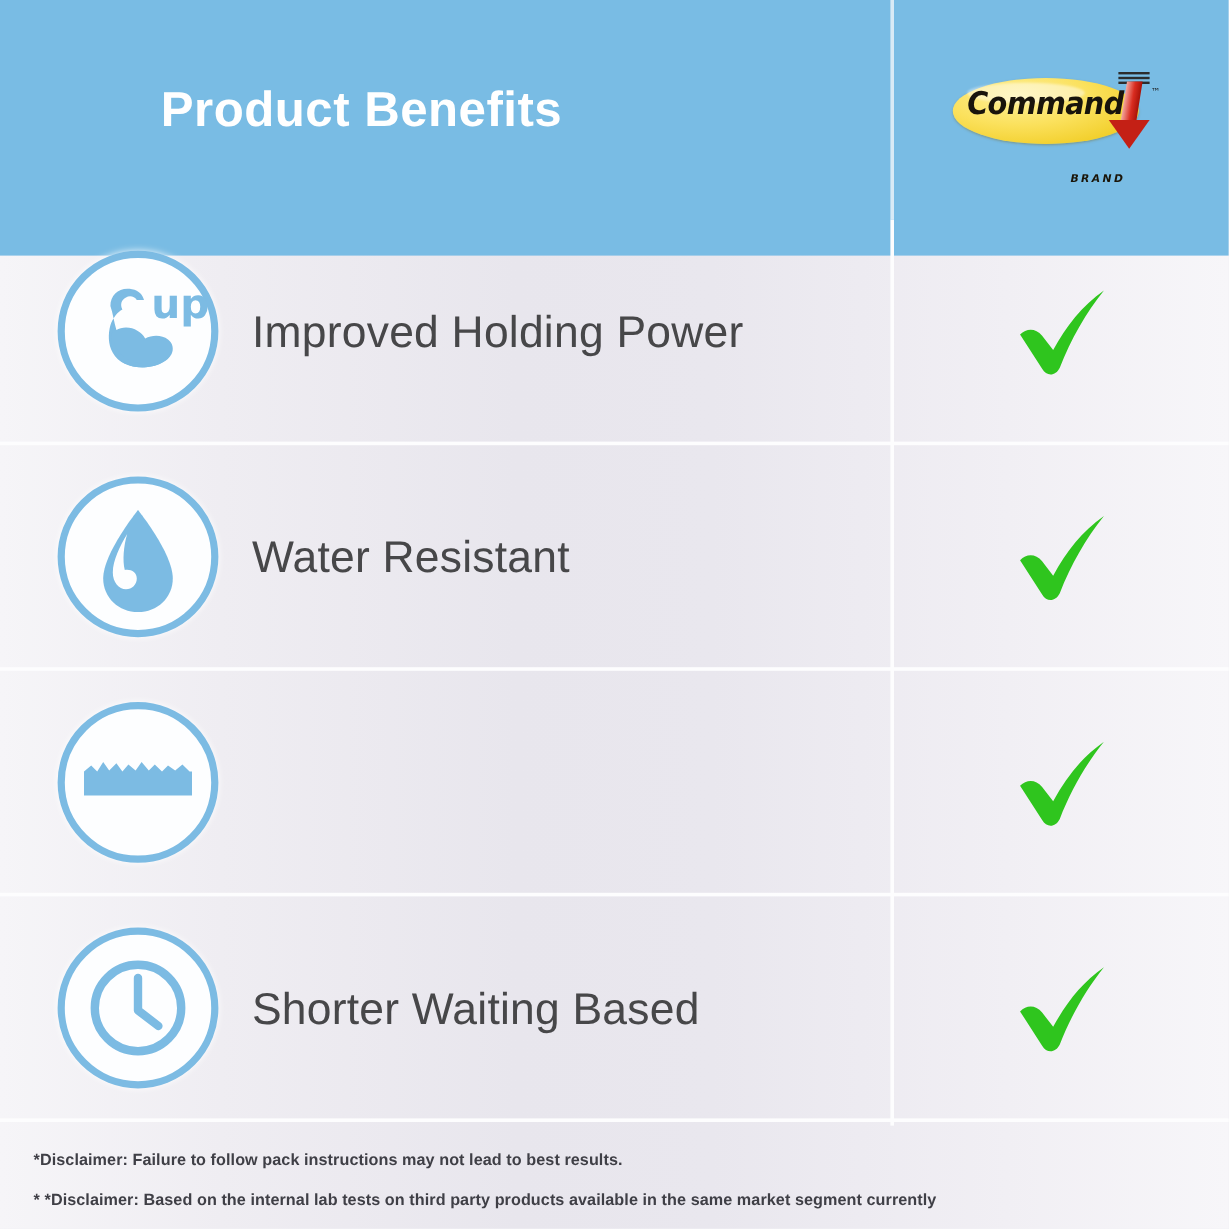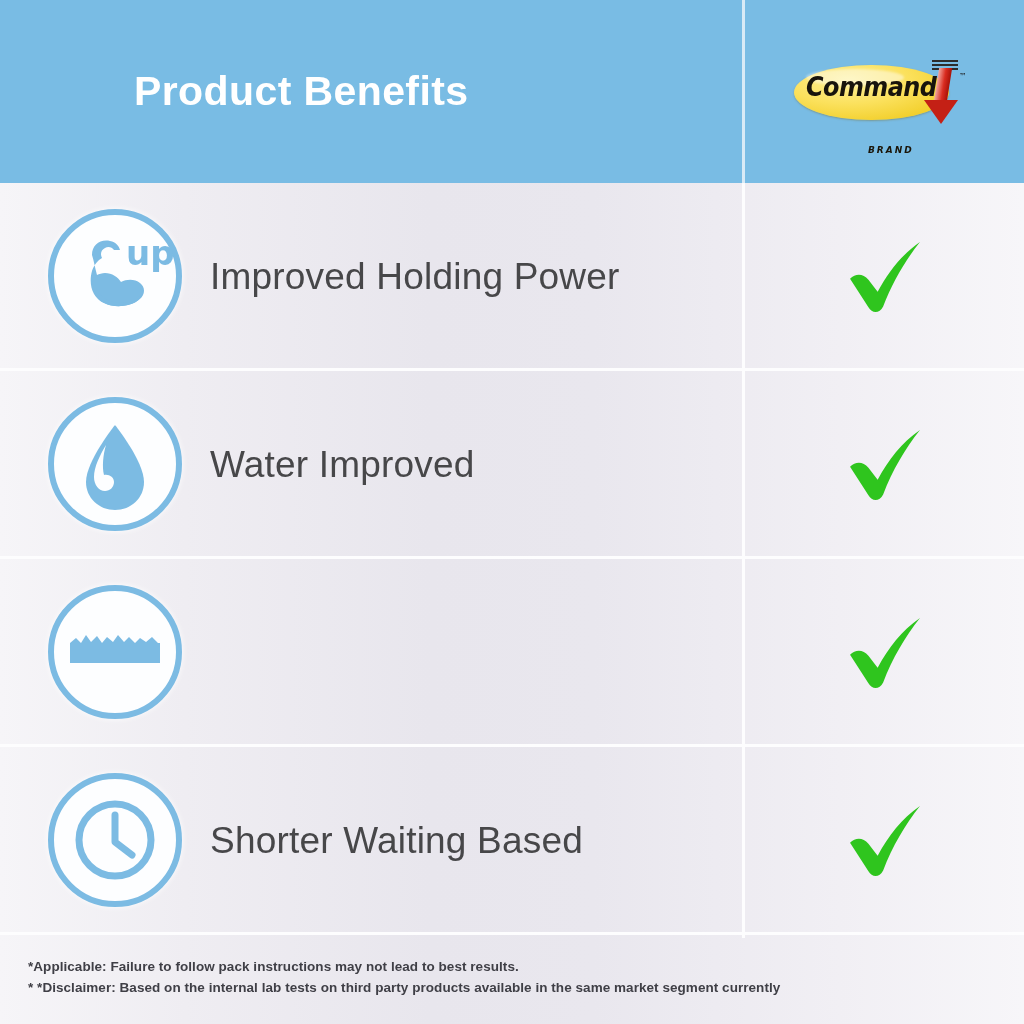--- a/index.html
+++ b/index.html
@@ -19,21 +19,21 @@
     height: 1024px;
     background: linear-gradient(to right,
        #f6f5f8 0%, #efedf2 18%, #e8e6ed 42%, #e9e7ee 58%, #f1eff4 82%, #f7f6f9 100%);
   }
 
   
   #header {
     position: absolute;
     left: 0; top: 0;
     width: 1024px;
-    height: 183px;
+    height: 213px;
     background: #79bce4;
   }
   #header-title {
     position: absolute;
     left: 134px;
     top: 0;
     height: 183px;
     line-height: 183px;
     font-size: 41px;
     font-weight: bold;
@@ -89,21 +89,21 @@
     font-style: italic;
     color: #18140c;
     letter-spacing: -0.6px;
     line-height: 26px;
     transform: scaleX(0.92);
     transform-origin: left top;
     white-space: nowrap;
   }
   #logo-brand {
     position: absolute;
-    left: 78px;
+    left: 102px;
     top: 45px;
     font-family: "DejaVu Sans", sans-serif;
     font-size: 9px;
     font-weight: bold;
     font-style: italic;
     letter-spacing: 2px;
     color: #1a1509;
     white-space: nowrap;
     margin-top: 44px;
   }
@@ -245,21 +245,21 @@
   .disclaimer {
     position: absolute;
     left: 28px;
     font-size: 13.5px;
     font-weight: bold;
     color: #3f3f46;
     white-space: nowrap;
     letter-spacing: 0.05px;
   }
   #disclaimer-1 { top: 18px; }
-  #disclaimer-2 { top: 39px; }
+  #disclaimer-2 { top: 51px; }
 </style>
 </head>
 <body>
 
 <div id="page">
 
   <div id="header">
     <div id="header-title">Product Benefits</div>
     <div id="header-divider"></div>
   </div>
@@ -307,21 +307,21 @@
 
     <div class="row" style="top:188px;">
       <div class="icon-wrap">
         <div class="icon-circle"></div>
         <svg class="icon-glyph" viewBox="0 0 134 134">
           <path d="M67 28 C67 28, 96 64, 96 85 C96 101, 83 113, 67 113 C51 113, 38 101, 38 85 C38 64, 67 28, 67 28 Z" fill="#7cbbe3"></path>
           <path d="M58 48 C52 58, 46 70, 46 80 C46 88, 51 94, 57 94 C62 94, 66 90, 66 85 C66 80, 61 77, 56 78
                    C54 70, 55 58, 58 48 Z" fill="#fdfeff"></path>
         </svg>
       </div>
-      <div class="row-label">Water Improved</div>
+      <div class="row-label">Water Resistant</div>
       <div class="check-cell">
         <svg class="check-mark" viewBox="0 0 100 100">
           <path d="M12 52 C18 46, 26 46, 32 53 L42 66 C54 44, 68 26, 88 12 C72 32, 58 56, 48 82 C44 90, 36 90, 32 83 Z" fill="#2fc51e"></path>
         </svg>
       </div>
       <div class="row-hline" style="top:185px;"></div>
     </div>
 
     <div class="row" style="top:376px;">
       <div class="icon-wrap">
@@ -352,17 +352,17 @@
         <svg class="check-mark" viewBox="0 0 100 100">
           <path d="M12 52 C18 46, 26 46, 32 53 L42 66 C54 44, 68 26, 88 12 C72 32, 58 56, 48 82 C44 90, 36 90, 32 83 Z" fill="#2fc51e"></path>
         </svg>
       </div>
       <div class="row-hline" style="top:185px;"></div>
     </div>
 
   </div>
 
   <div id="footer">
-    <div class="disclaimer" id="disclaimer-1">*Applicable: Failure to follow pack instructions may not lead to best results.</div>
+    <div class="disclaimer" id="disclaimer-1">*Disclaimer: Failure to follow pack instructions may not lead to best results.</div>
     <div class="disclaimer" id="disclaimer-2">* *Disclaimer: Based on the internal lab tests on third party products available in the same market segment currently</div>
   </div>
 
 </div>
 
 </body></html>

